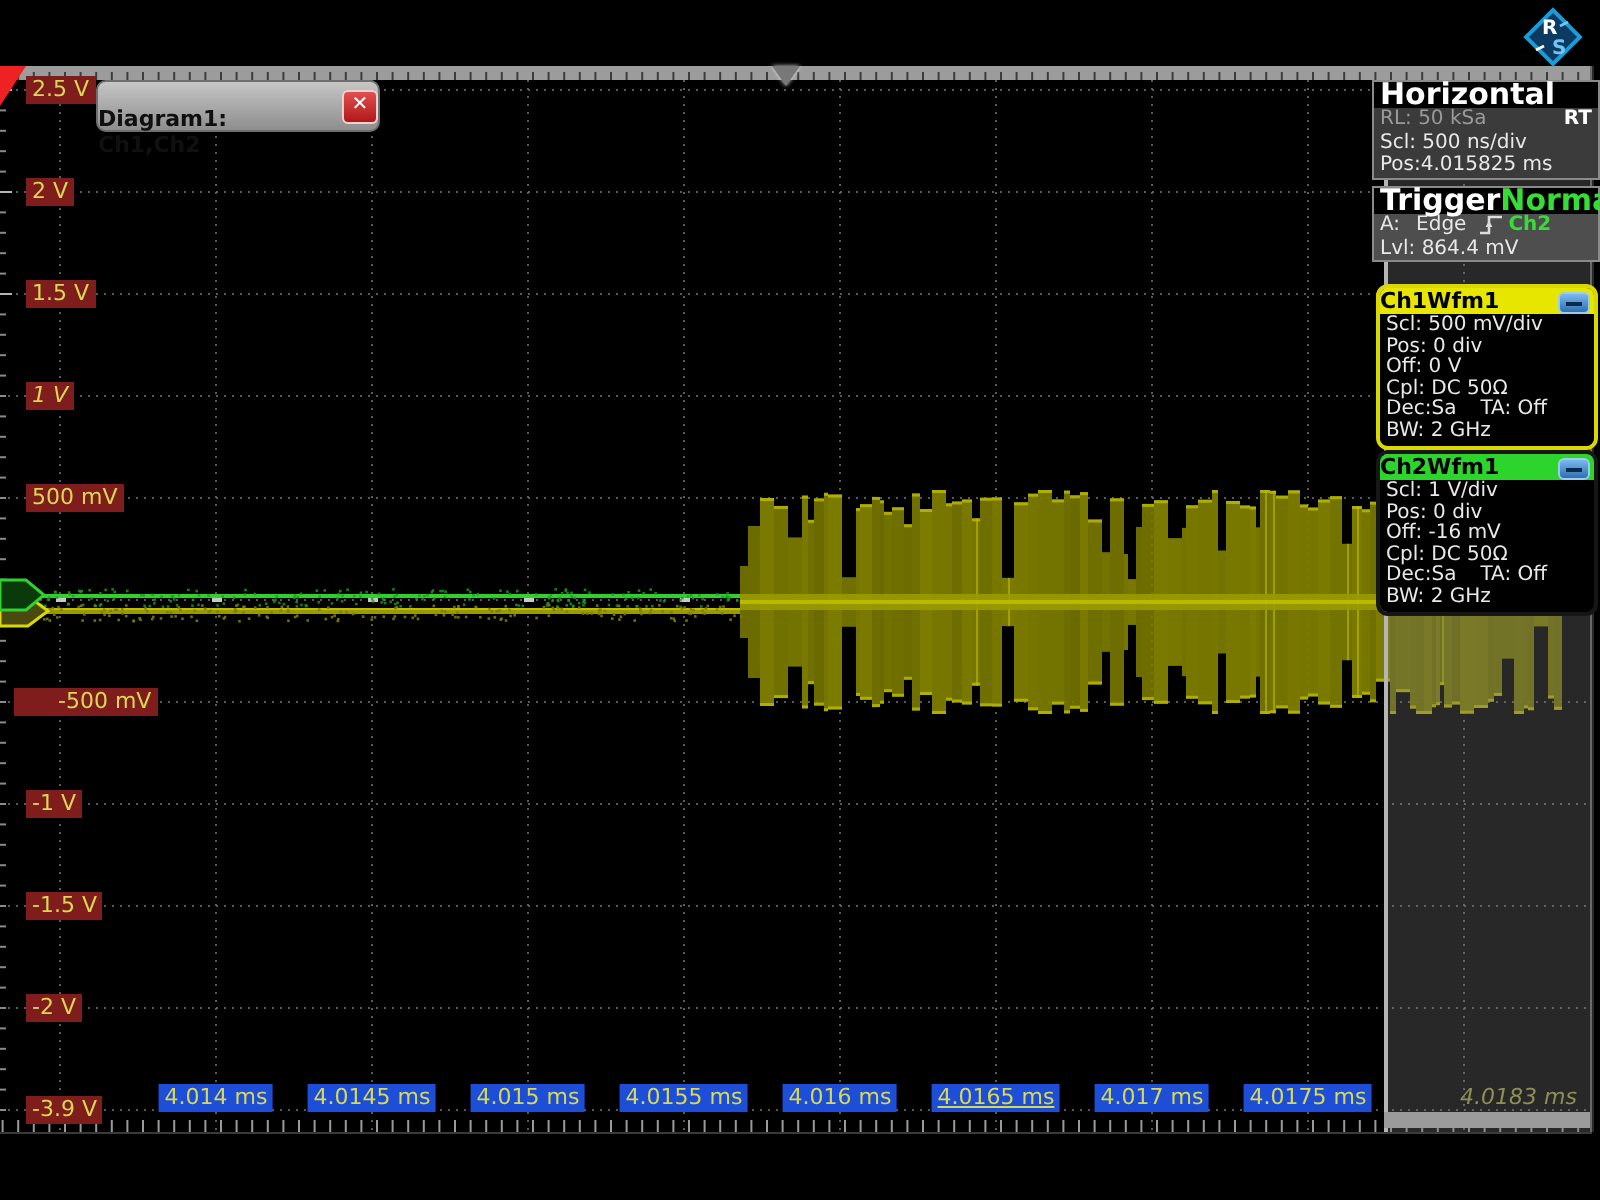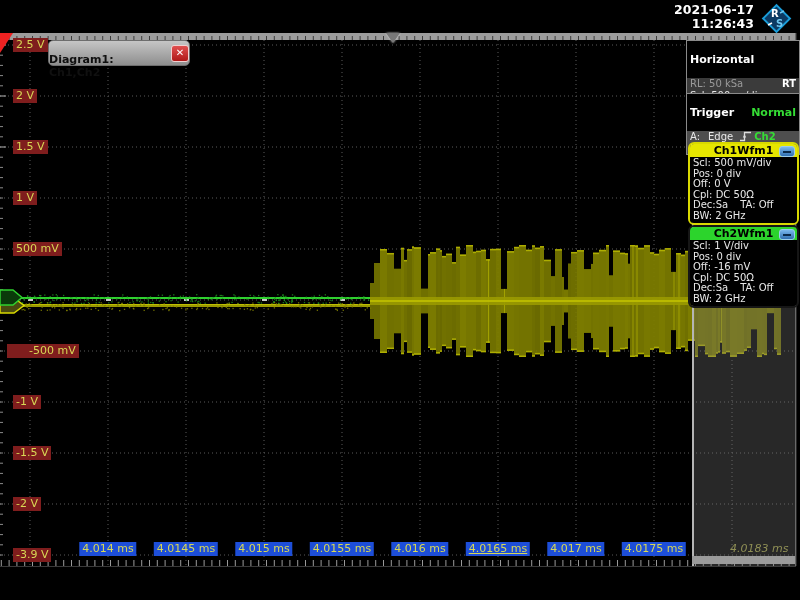--- a/index.html
+++ b/index.html
@@ -31,34 +31,34 @@
            background:rgba(120,120,120,0.33);border-left:2px solid #b5b5b5;}
   #overlay-bottom{position:absolute;left:692px;top:556px;width:103px;height:8px;background:#9b9b9b;}
   
   .ylab{position:absolute;background:#7f1d1d;color:#d8d855;font-size:11px;
         padding:0 3px;line-height:14px;white-space:nowrap;}
   .xlab{position:absolute;background:#1d4ed8;color:#d8d855;font-size:11px;
         padding:0 3px;line-height:14px;white-space:nowrap;transform:translateX(-50%);}
   .xlab-end{position:absolute;color:#8f8f55;font-size:11px;line-height:14px;white-space:nowrap;font-style:italic;}
   
   .panel{position:absolute;left:686px;width:112px;border:1px solid #8a8a8a;font-size:10px;}
-  .panel .title{background:#000;color:#fff;font-weight:bold;font-size:11px;
-        padding:12px 3px;display:flex;justify-content:space-between;line-height:13px;}
+  .panel .title{background:#000;color:#fff;font-weight:bold;font-size:15px;
+        padding:0 3px;display:flex;justify-content:space-between;line-height:13px;}
   .panel .row{padding:0 3px;line-height:11.5px;color:#e8e8e8;display:flex;align-items:center;}
   .panel .dim{color:#9a9a9a;}
   #hpanel .row{background:#3b3b3b;}
   #tpanel .row{background:#4e4e4e;}
   .rt{font-weight:bold;color:#fff;margin-left:auto;}
   .mode-normal{color:#35dd35;font-weight:bold;}
   .src-ch2{color:#35dd35;font-weight:bold;margin-left:2px;}
   
   .wbox{position:absolute;left:688px;width:107px;border-radius:6px;font-size:10px;overflow:hidden;}
   #ch1box{border:2px solid #d9d900;}
   #ch2box{border:2px solid #161616;}
-  .wbox .whead{position:relative;text-align:center;font-weight:bold;font-size:11px;
+  .wbox .whead{position:relative;text-align:left;font-weight:bold;font-size:11px;
         color:#000;line-height:13px;}
   #ch1box .whead{background:#e6e600;}
   #ch2box .whead{background:#2cd42c;}
   .minbtn{position:absolute;right:2px;top:2px;width:14px;height:9px;border-radius:3px;
         background:linear-gradient(#7ab8ee,#2f6fb0);border:1px solid #9accee;
         display:flex;align-items:center;justify-content:center;}
   .minbtn span{display:block;width:8px;height:2px;background:#0a2a4a;}
   .wbox .wbody{background:#000;padding:1px 3px 2px 3px;}
   .wbox .wline{line-height:10.5px;color:#e8e8e8;white-space:nowrap;}
   .wbox .ta{margin-left:12px;}
@@ -1037,42 +1037,38 @@
 
   <div id="tab">
     <span class="lbl">Diagram1: Ch1,Ch2</span>
     <span class="close">✕</span>
   </div>
 
   <div id="labels">
       <div class="ylab" style="left: 13px; top: 38px;">2.5 V</div>
       <div class="ylab" style="left: 13px; top: 89px;">2 V</div>
       <div class="ylab" style="left: 13px; top: 140px;">1.5 V</div>
-      <div class="ylab" style="left: 13px; top: 191px;">1 V</div>
+      <div class="ylab" style="left: 13px; top: 191px; font-style: italic;">1 V</div>
       <div class="ylab" style="left: 13px; top: 242px;">500 mV</div>
       <div class="ylab" style="left: 7px; top: 344px; padding-left: 22px;">-500 mV</div>
       <div class="ylab" style="left: 13px; top: 395px;">-1 V</div>
       <div class="ylab" style="left: 13px; top: 446px;">-1.5 V</div>
       <div class="ylab" style="left: 13px; top: 497px;">-2 V</div>
       <div class="ylab" style="left: 13px; top: 548px;">-3.9 V</div>
       <div class="xlab" style="left: 108px; top: 542px;">4.014 ms</div>
       <div class="xlab" style="left: 186px; top: 542px;">4.0145 ms</div>
       <div class="xlab" style="left: 264px; top: 542px;">4.015 ms</div>
       <div class="xlab" style="left: 342px; top: 542px;">4.0155 ms</div>
       <div class="xlab" style="left: 420px; top: 542px;">4.016 ms</div>
       <div class="xlab" style="left: 498px; top: 542px; text-decoration: underline;">4.0165 ms</div>
       <div class="xlab" style="left: 576px; top: 542px;">4.017 ms</div>
       <div class="xlab" style="left: 654px; top: 542px;">4.0175 ms</div>
       <div class="xlab-end" style="top: 542px; left: 730px;">4.0183 ms</div>
     </div>
 
-  <div id="datetime">
-    <div>2021-06-17</div>
-    <div>11:26:43</div>
-  </div>
   <div id="logo">
     <svg width="36" height="34" viewBox="0 0 36 34">
       <rect x="9" y="8" width="19" height="19" transform="rotate(45 18.5 17.5)" fill="#0c3a63" stroke="#1a9cd8" stroke-width="2"></rect>
       <text x="13" y="16" font-size="10" font-weight="bold" fill="#ffffff">R</text>
       <text x="18" y="26" font-size="10" font-weight="bold" fill="#6ec6ee">S</text>
       <path d="M22,12 L26,10" stroke="#6ec6ee" stroke-width="1.4"></path>
       <path d="M10,24 L14,22" stroke="#ffffff" stroke-width="1.4"></path>
     </svg>
   </div>
 

